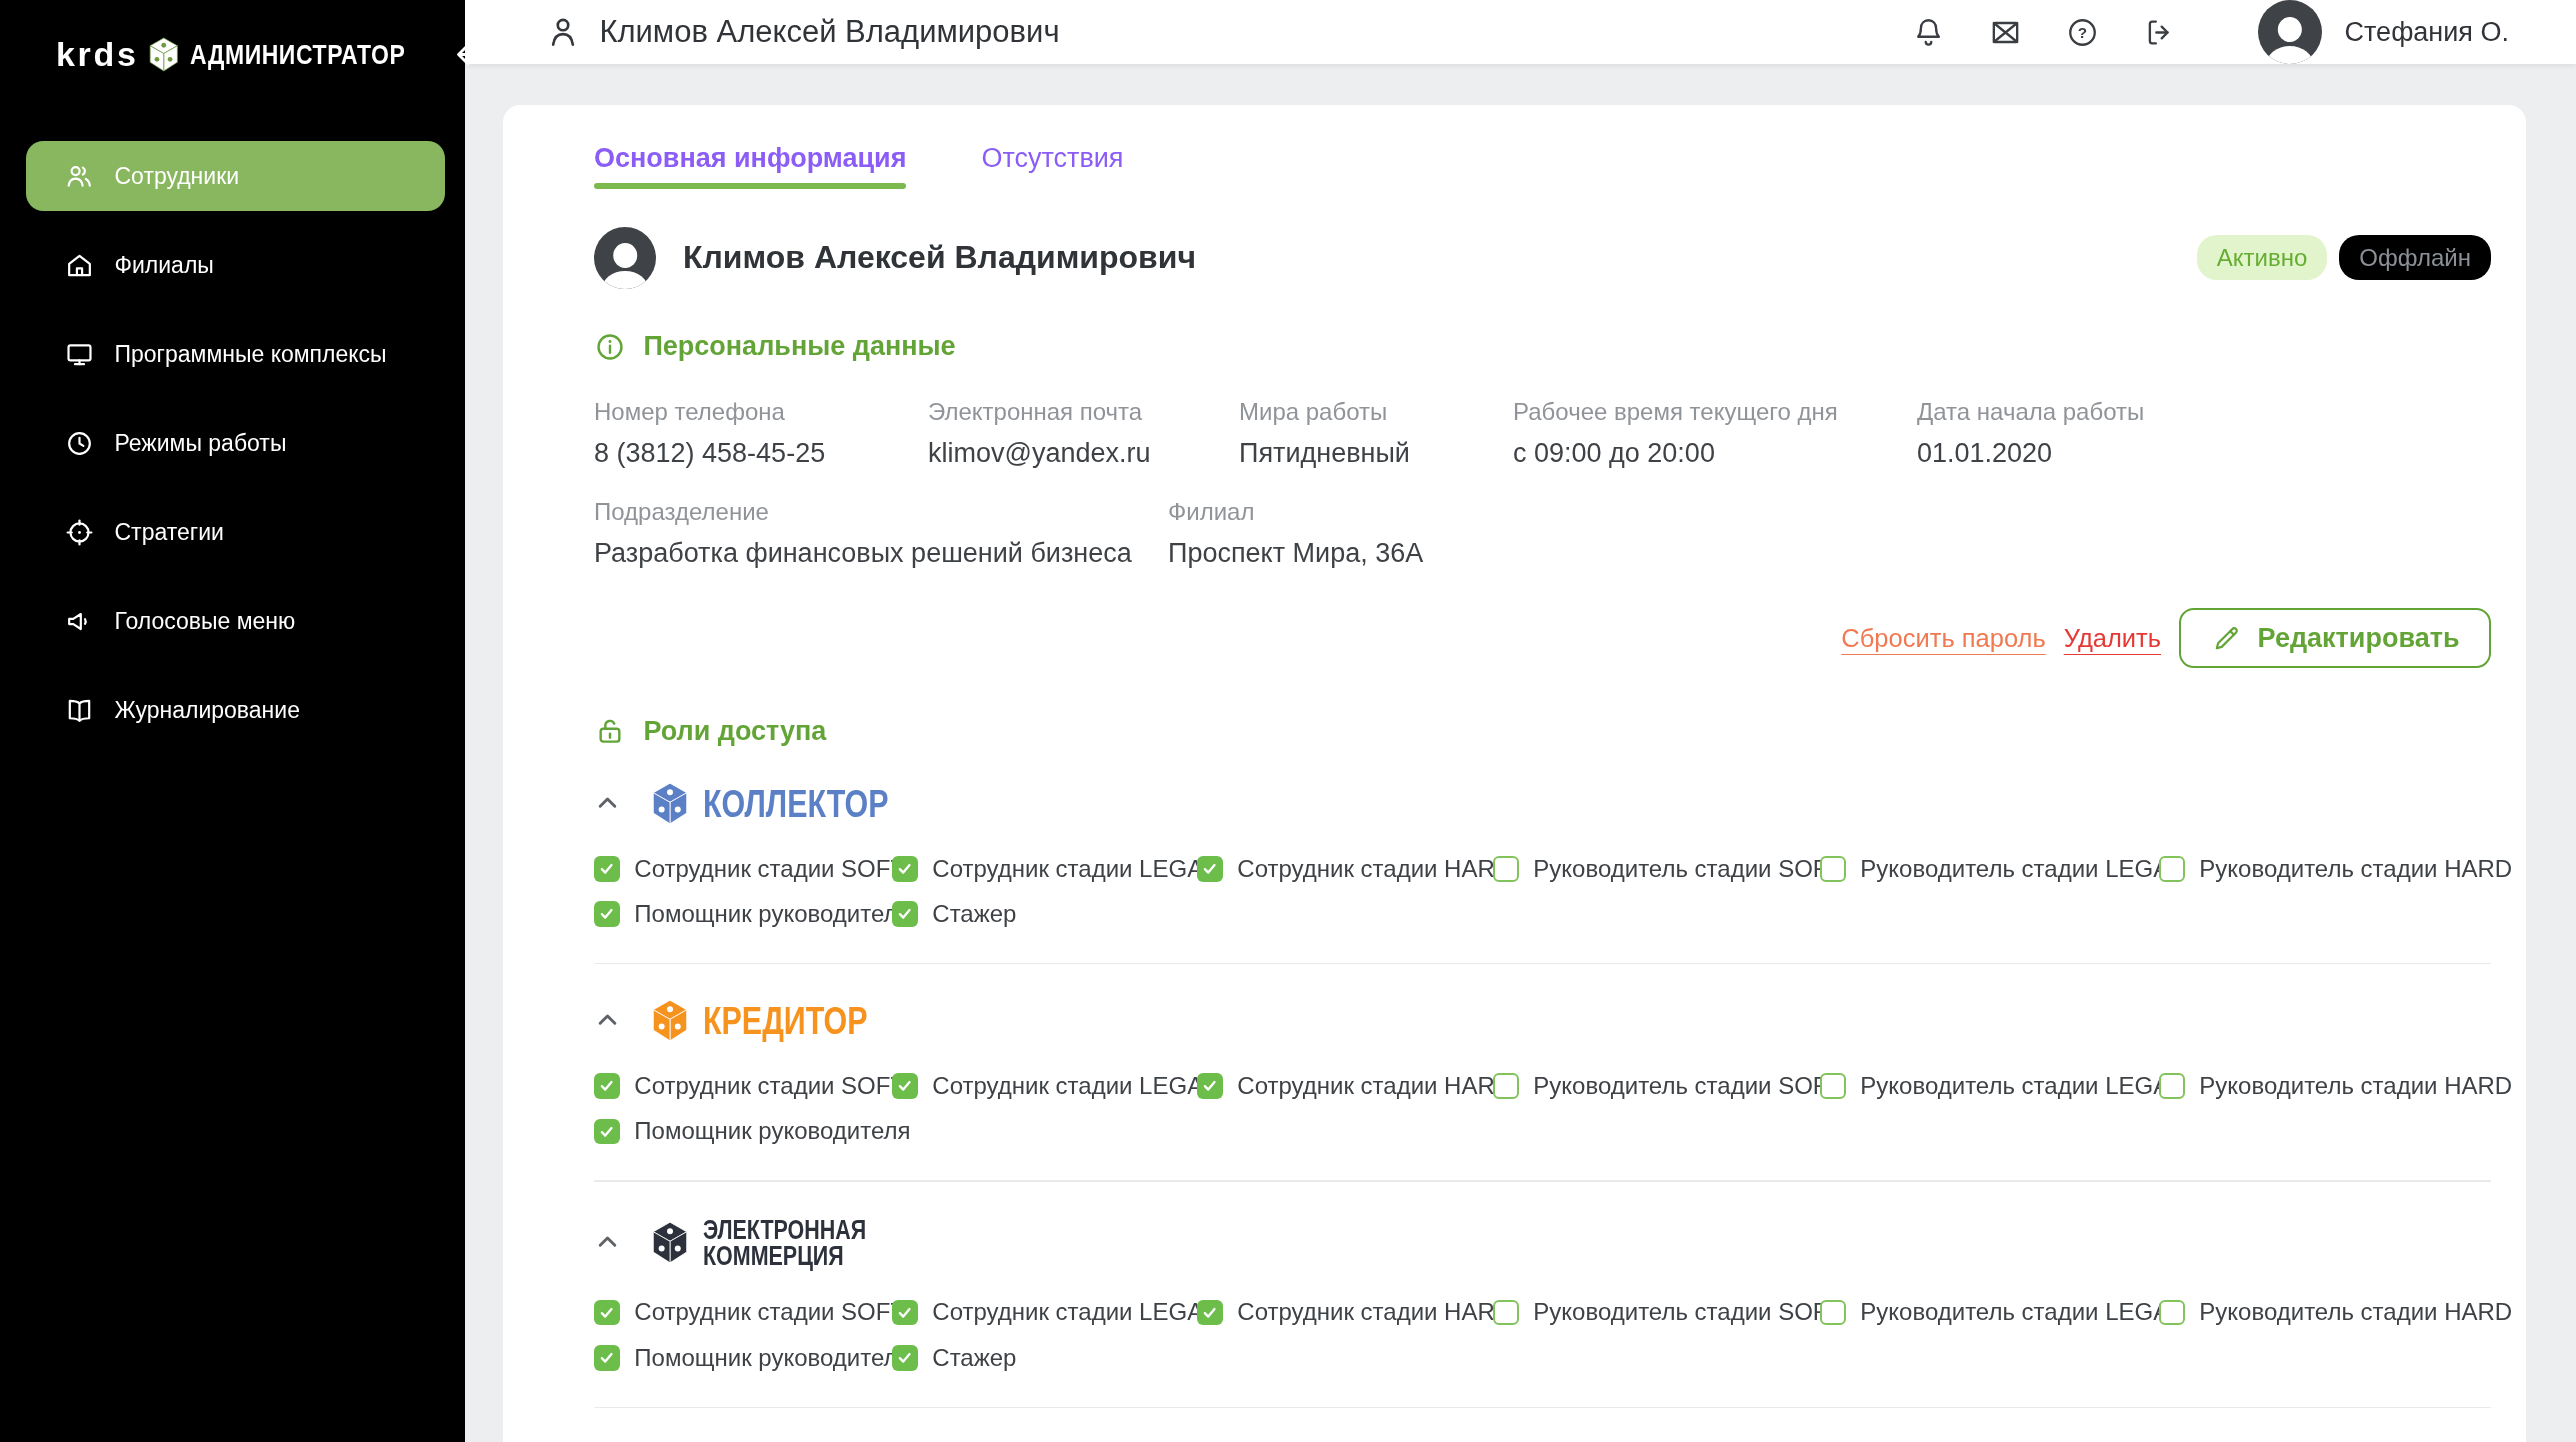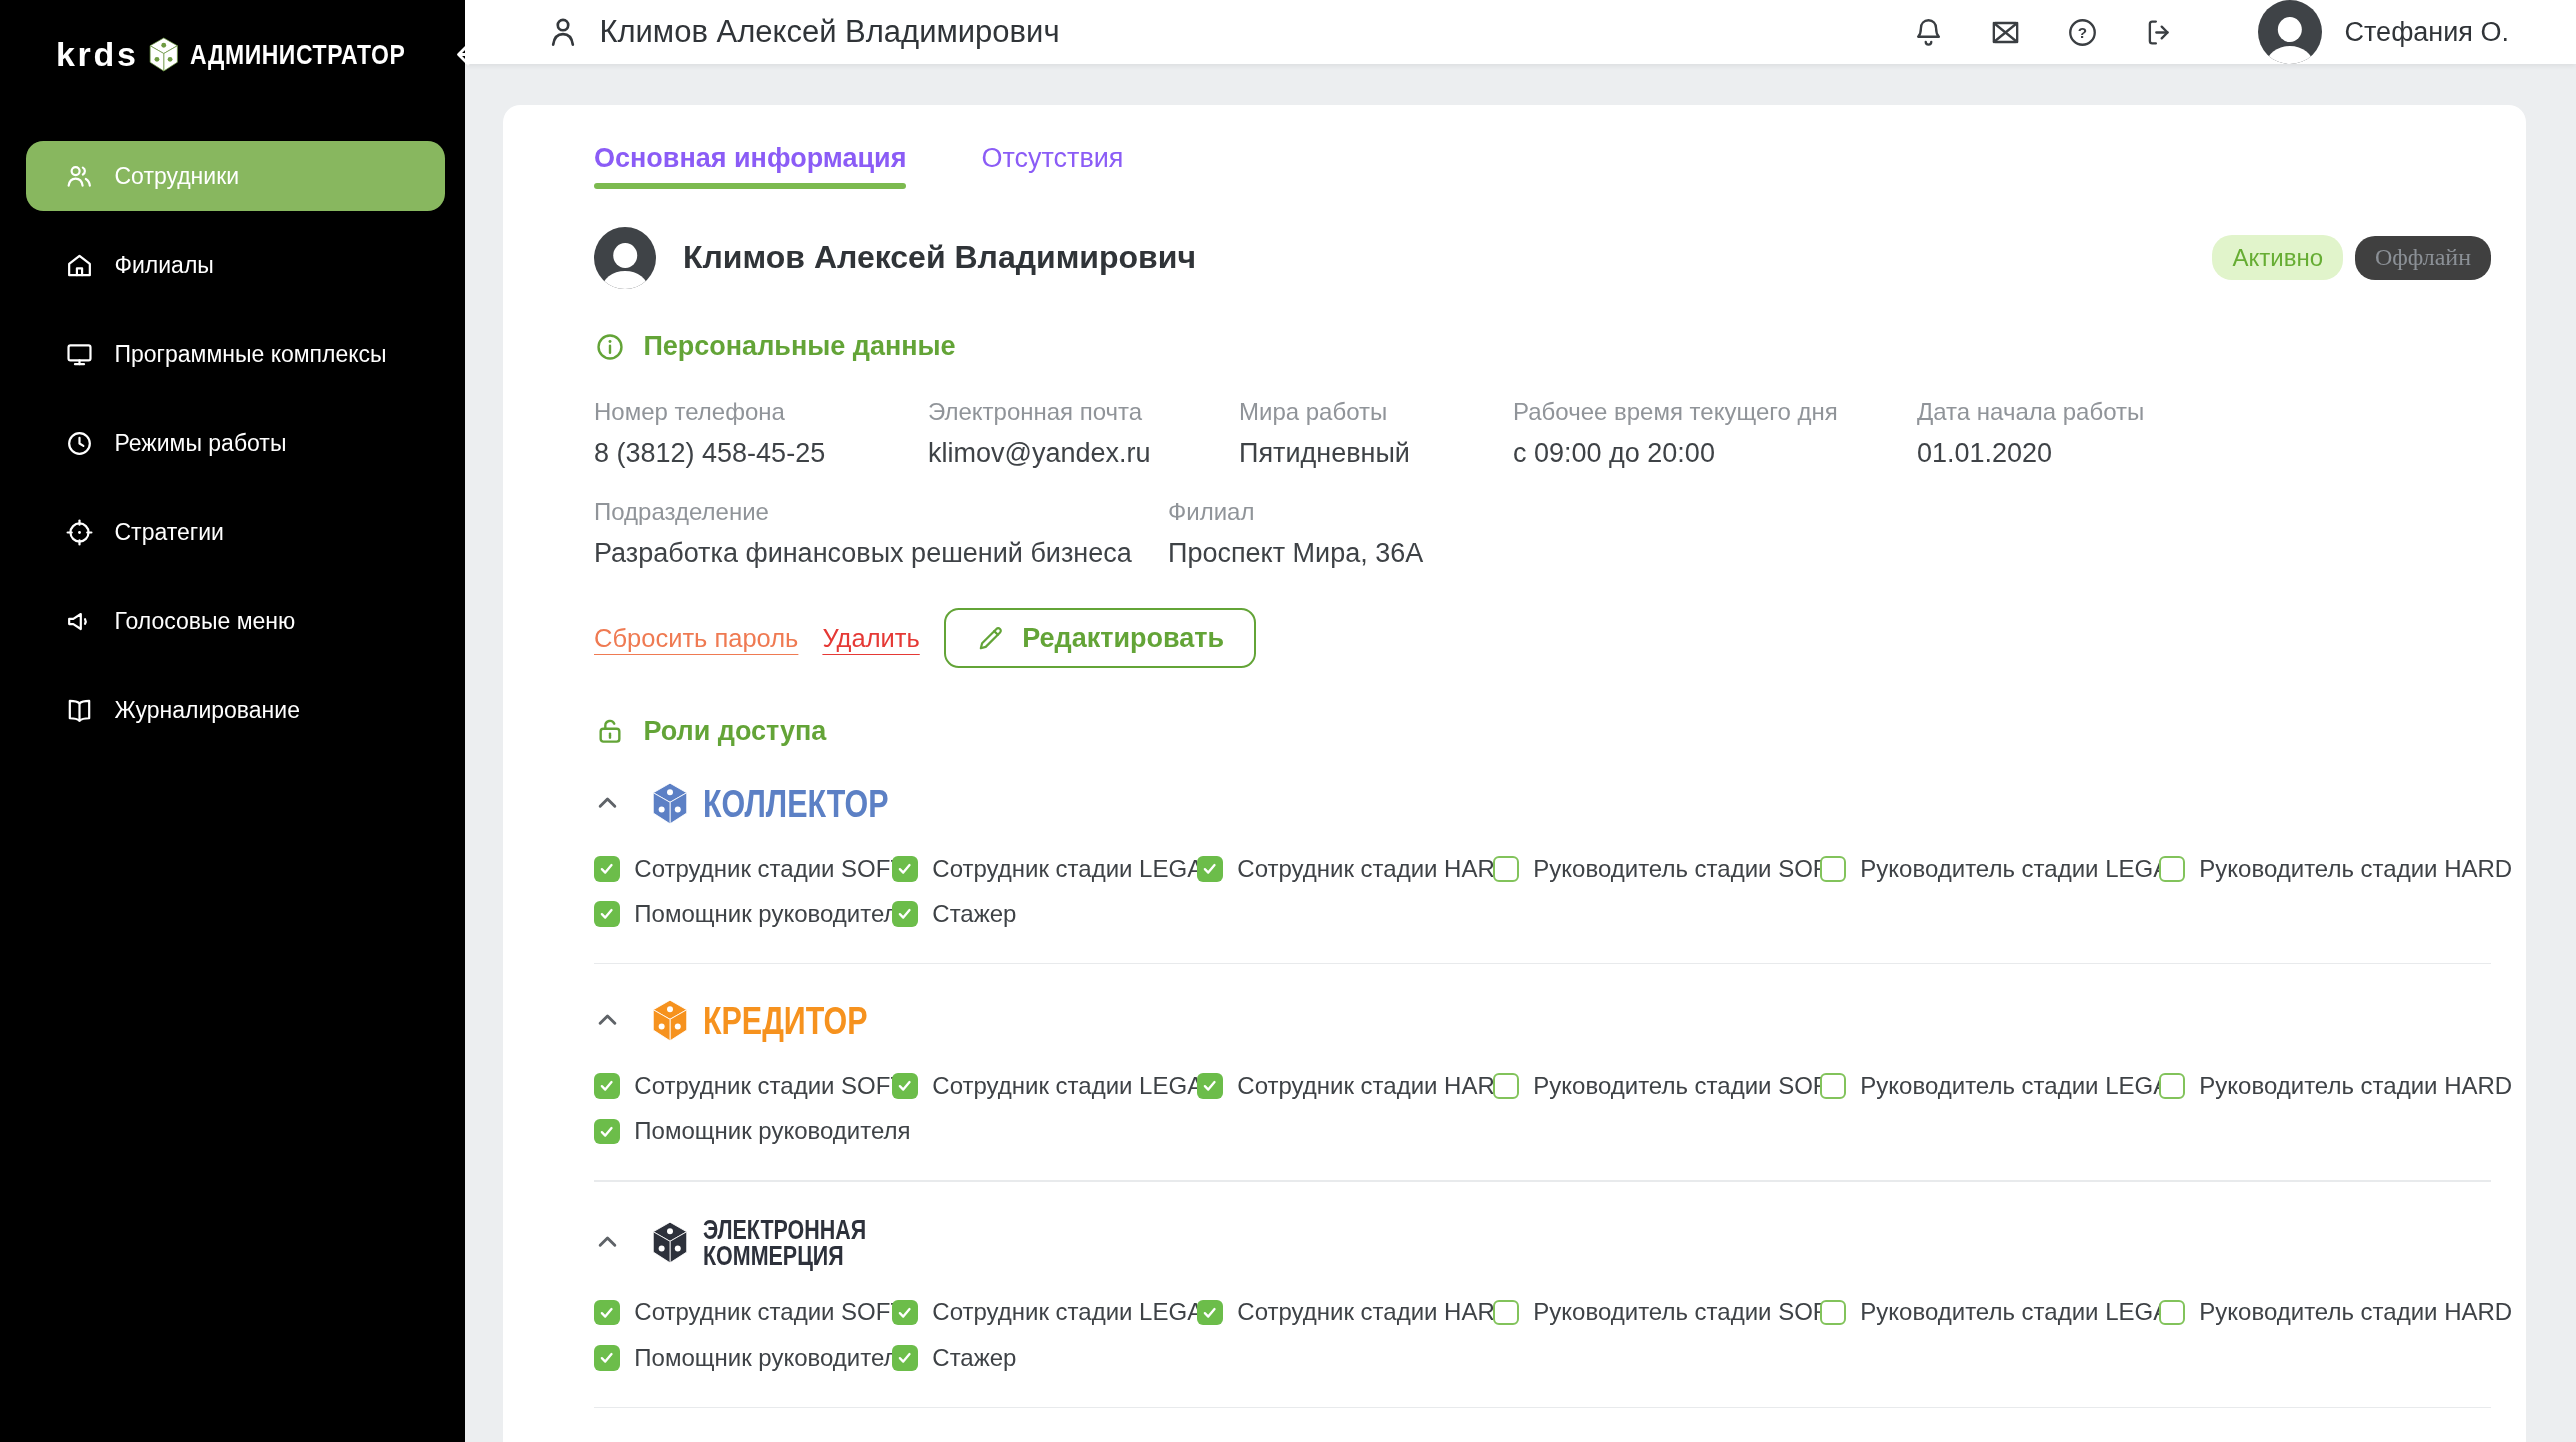--- a/index.html
+++ b/index.html
@@ -44,32 +44,32 @@
   .tabs { display:flex; gap:75px; }
   .tab { font-size:27px; color:#8b5cf6; cursor:pointer; padding-bottom:14.8px; position:relative; white-space:nowrap; }
   .tab.active { font-weight:700; }
   .tab.active::after { content:""; position:absolute; left:0; right:0; bottom:0; height:6px; background:#7cba4f; border-radius:3.4px; }
 
   .profile-row { display:flex; align-items:center; margin-top:38px; }
   .pf-avatar { width:62px; height:62px; border-radius:50%; background:#3f4347; overflow:hidden; position:relative; }
   .pf-name { font-size:32px; font-weight:600; color:#303438; margin-left:27px; flex:1; }
   .badge { font-size:24px; border-radius:20px; padding:8.7px 20px; white-space:nowrap; }
   .badge.active { background:#e1f4cb; color:#66ad33; margin-right:12px; }
-  .badge.offline { background:#404040; color:#8b9096;font-family:Liberation Serif, serif; }
+  .badge.offline { background:#000000; color:#8b9096; }
 
   .sect-head { display:flex; align-items:center; gap:17.4px; margin-top:42px; }
   .sect-head svg { width:32px; height:32px; stroke:#63a437; fill:none; stroke-width:1.8; stroke-linecap:round; stroke-linejoin:round; }
   .sect-title { font-size:27px; font-weight:700; color:#63a437; }
 
   .fields { display:grid; grid-template-columns:334px 311px 274px 404px auto; margin-top:35px; }
   .fields.r2 { grid-template-columns:574px auto; margin-top:29.5px; }
   .f-label { font-size:24px; color:#909499; margin-bottom:12px; white-space:nowrap; }
   .f-value { font-size:27px; color:#3e4246; white-space:nowrap; }
 
-  .actions { display:flex; align-items:center; justify-content:flex-start; margin-top:39px; gap:24px; }
+  .actions { display:flex; align-items:center; justify-content:flex-end; margin-top:39px; gap:18px; }
   .link { font-size:25.5px; text-decoration:underline; text-underline-offset:6.7px; text-decoration-thickness:1.3px; cursor:pointer; white-space:nowrap; }
   .link.reset { color:#ef7a52; }
   .link.delete { color:#e53935; }
   .btn-edit { display:flex; align-items:center; gap:16px; border:2px solid #63a437; border-radius:14.8px;
     height:60px; padding:0 29.5px; color:#63a437; font-size:27px; font-weight:700; cursor:pointer; background:#fff; white-space:nowrap; }
   .btn-edit svg { width:31px; height:31px; stroke:#63a437; fill:none; stroke-width:1.7; stroke-linecap:round; stroke-linejoin:round; }
 
   
   .role-section { margin-top:9.4px; }
   .role-head { display:flex; align-items:center; margin-top:35px; }

